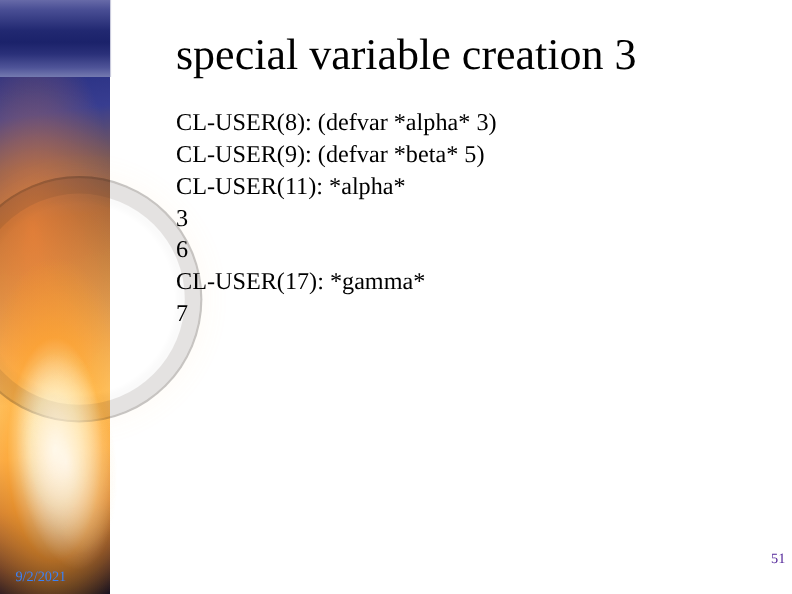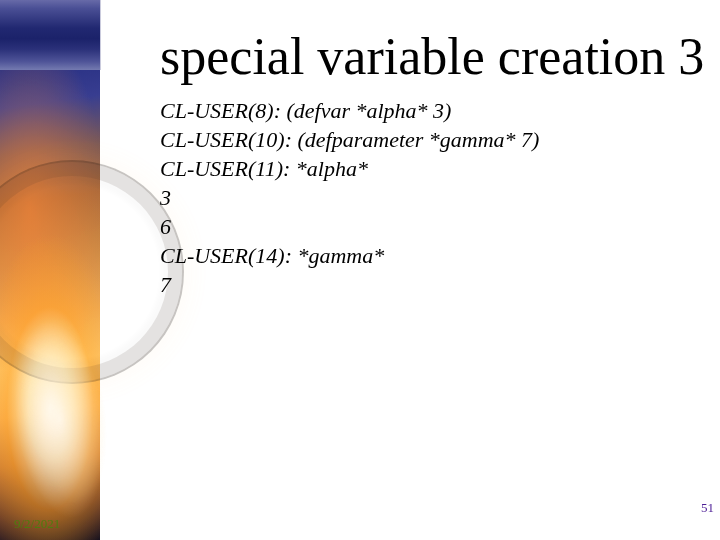--- a/index.html
+++ b/index.html
@@ -94,41 +94,40 @@
     width: 1px;
     height: 70px;
     background: #2a3079;
     opacity: 0.25;
   }
 
   .title {
     position: absolute;
     left: 160px;
     top: 28px;
-    font-size: 52px;
+    font-size: 40px;
     line-height: 1.1;
     white-space: nowrap;
   }
   .body {
     position: absolute;
     left: 160px;
     top: 96px;
     font-size: 22px;
     line-height: 1.32;
   }
   .body div {
     white-space: pre;
-    font-style: italic;
   }
   .footer-date {
     position: absolute;
     left: 14px;
     bottom: 8px;
     font-size: 13px;
-    color: #4d7c0f;
+    color: #3b82f6;
   }
   .footer-page {
     position: absolute;
     right: 6px;
     bottom: 24px;
     font-size: 13px;
     color: #4c1d95;
   }
 </style>
 </head>
@@ -137,22 +136,22 @@
 <div class="decor">
   <div class="bluebar"></div>
   <div class="vline"></div>
   <div class="photo"></div>
 </div>
 
 <div class="title">special variable creation 3</div>
 
 <div class="body">
   <div>CL-USER(8): (defvar *alpha* 3)</div>
-  <div>CL-USER(10): (defparameter *gamma* 7)</div>
+  <div>CL-USER(9): (defvar *beta* 5)</div>
   <div>CL-USER(11): *alpha*</div>
   <div>3</div>
   <div>6</div>
-  <div>CL-USER(14): *gamma*</div>
+  <div>CL-USER(17): *gamma*</div>
   <div>7</div>
 </div>
 
 <div class="footer-date">9/2/2021</div>
 <div class="footer-page">51</div>
 
 </body></html>

